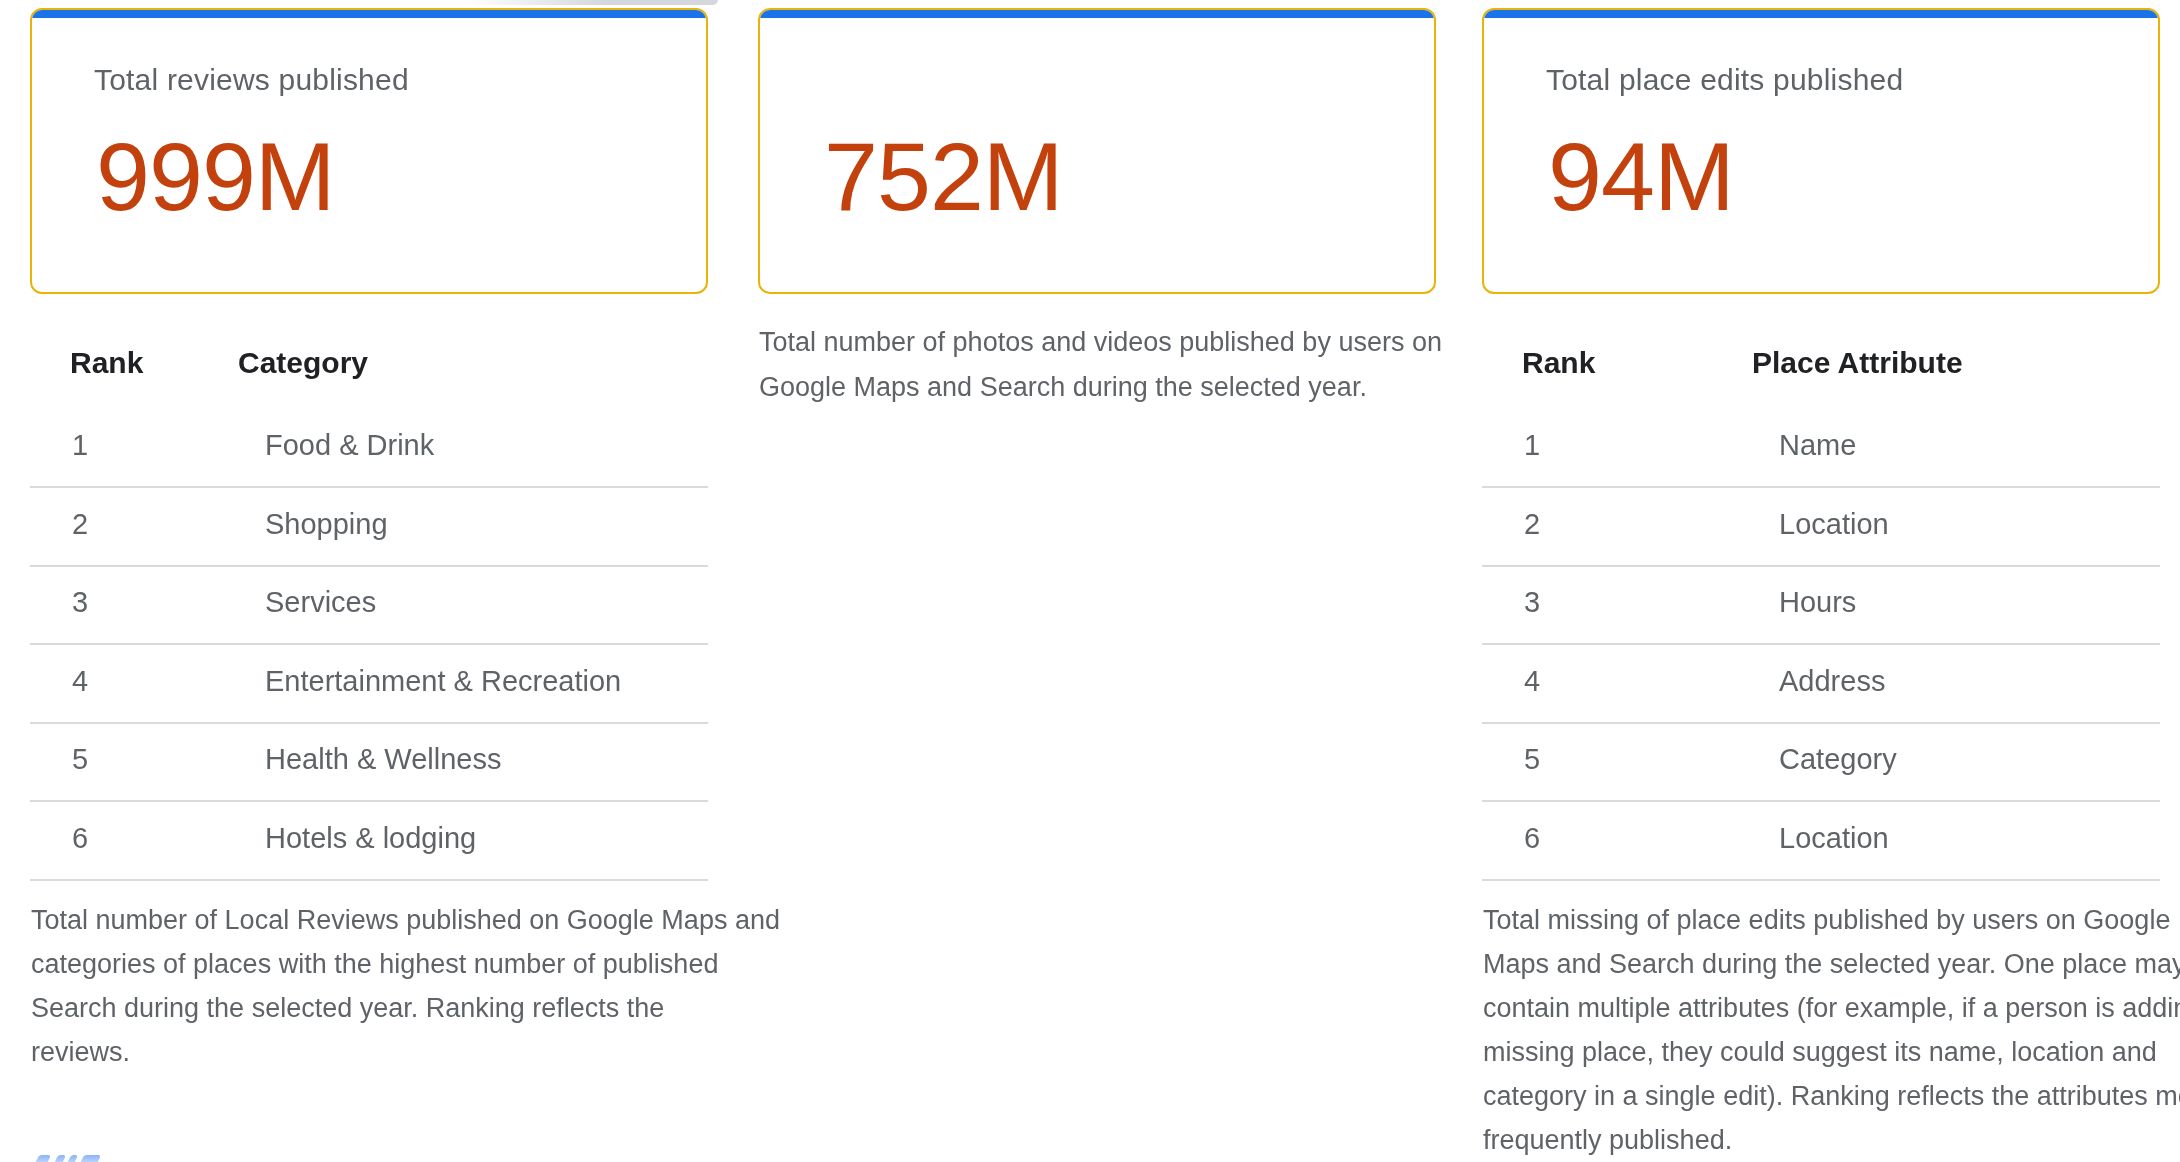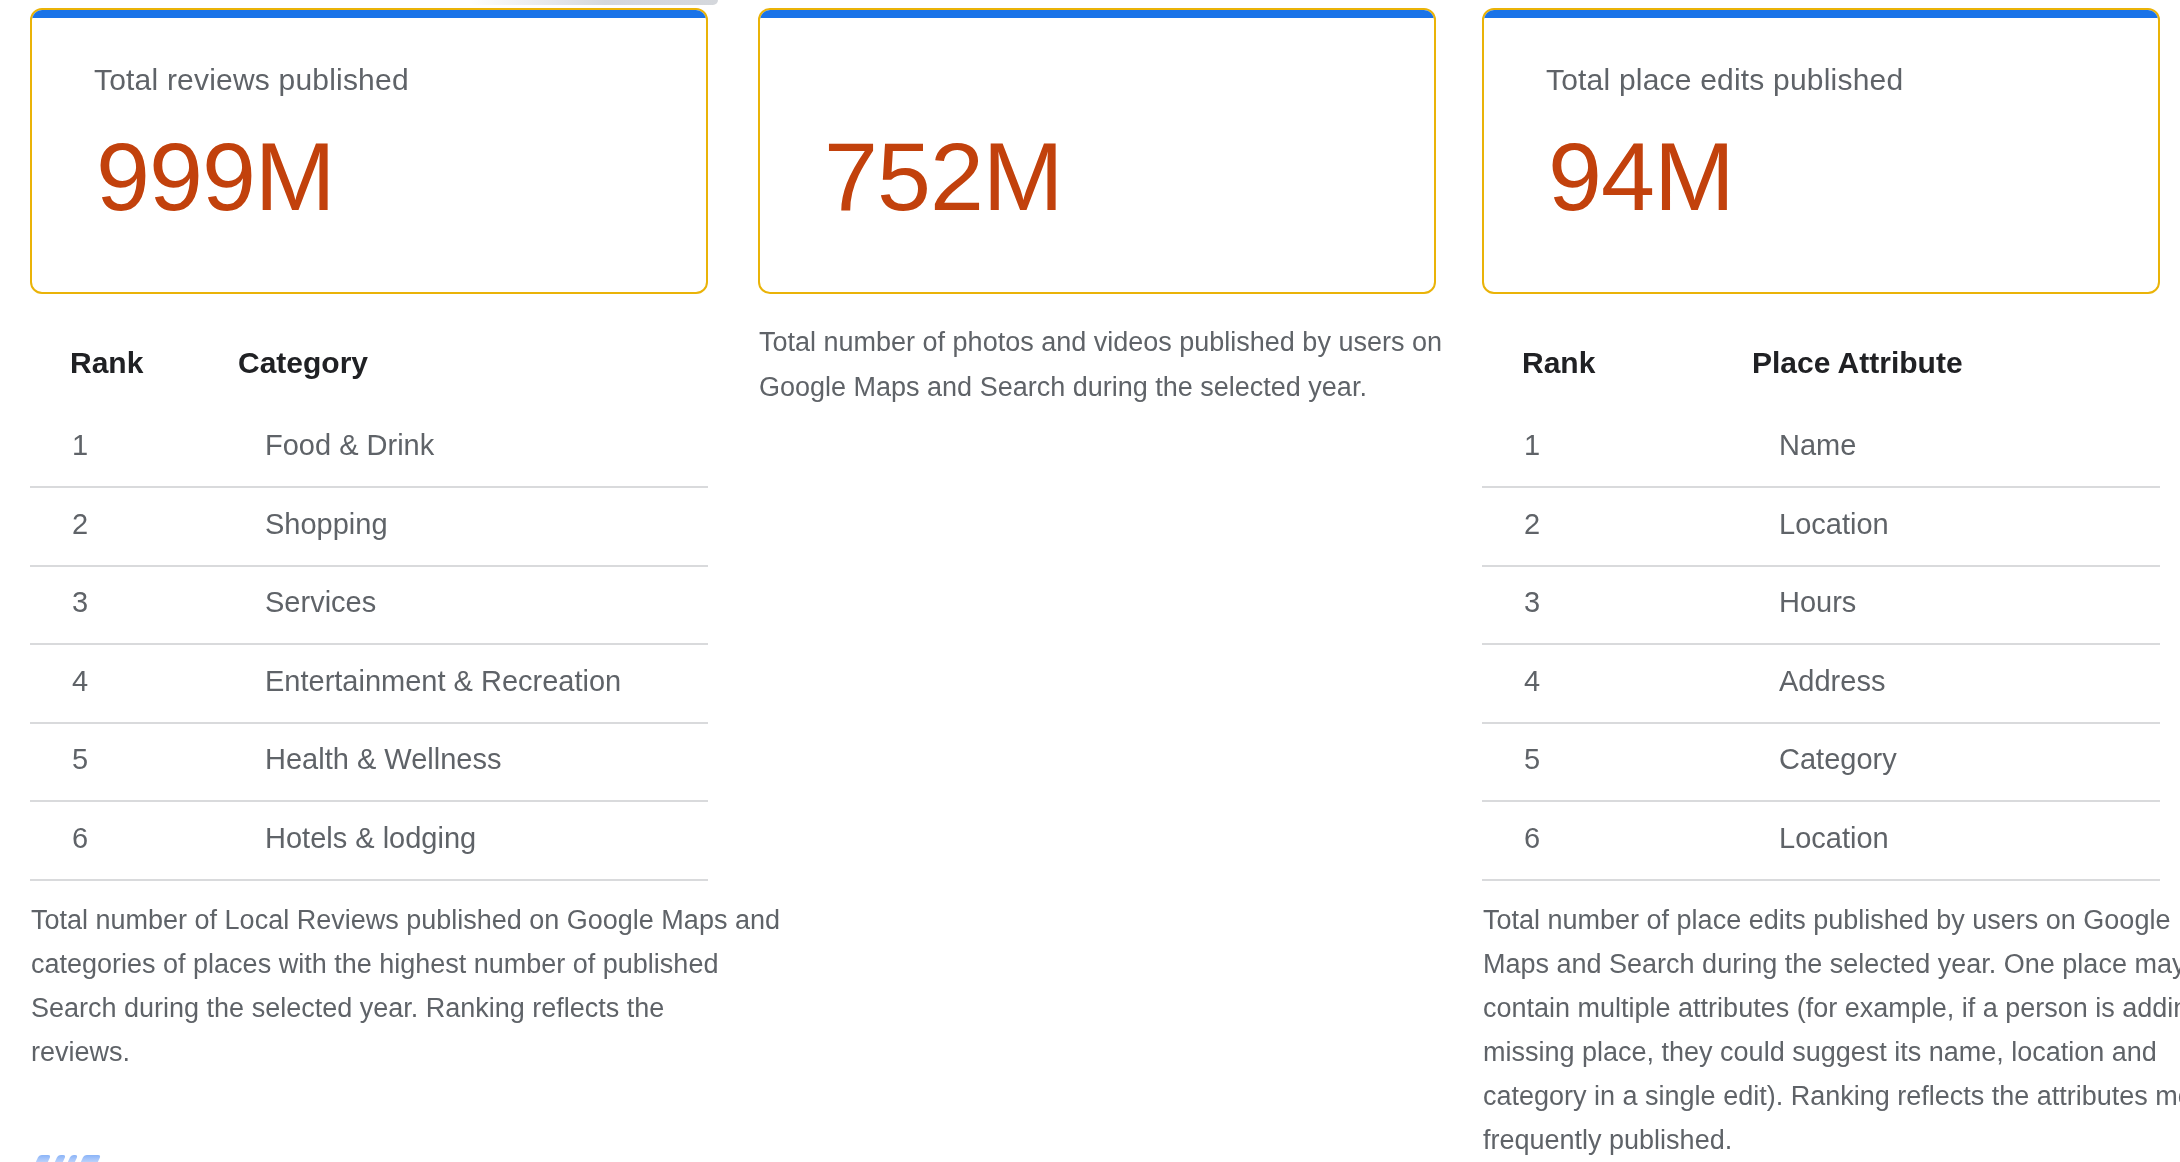--- a/index.html
+++ b/index.html
@@ -157,21 +157,21 @@
       <div class="trow trow-4">
         <span class="td-rank">5</span>
         <span class="td-label">Category</span>
       </div>
       <div class="trow trow-5">
         <span class="td-rank">6</span>
         <span class="td-label">Location</span>
       </div>
     </div>
     <div class="desc">
-      <div class="desc-line">Total number of place edits published by users on Google</div>
+      <div class="desc-line">Total missing of place edits published by users on Google</div>
       <div class="desc-line">Maps and Search during the selected year. One place may</div>
       <div class="desc-line">contain multiple attributes (for example, if a person is adding a</div>
       <div class="desc-line">missing place, they could suggest its name, location and</div>
       <div class="desc-line">category in a single edit). Ranking reflects the attributes most</div>
       <div class="desc-line">frequently published.</div>
     </div>
   </div>
 
   <div class="clipped-link">
     <i class="m0"></i>

